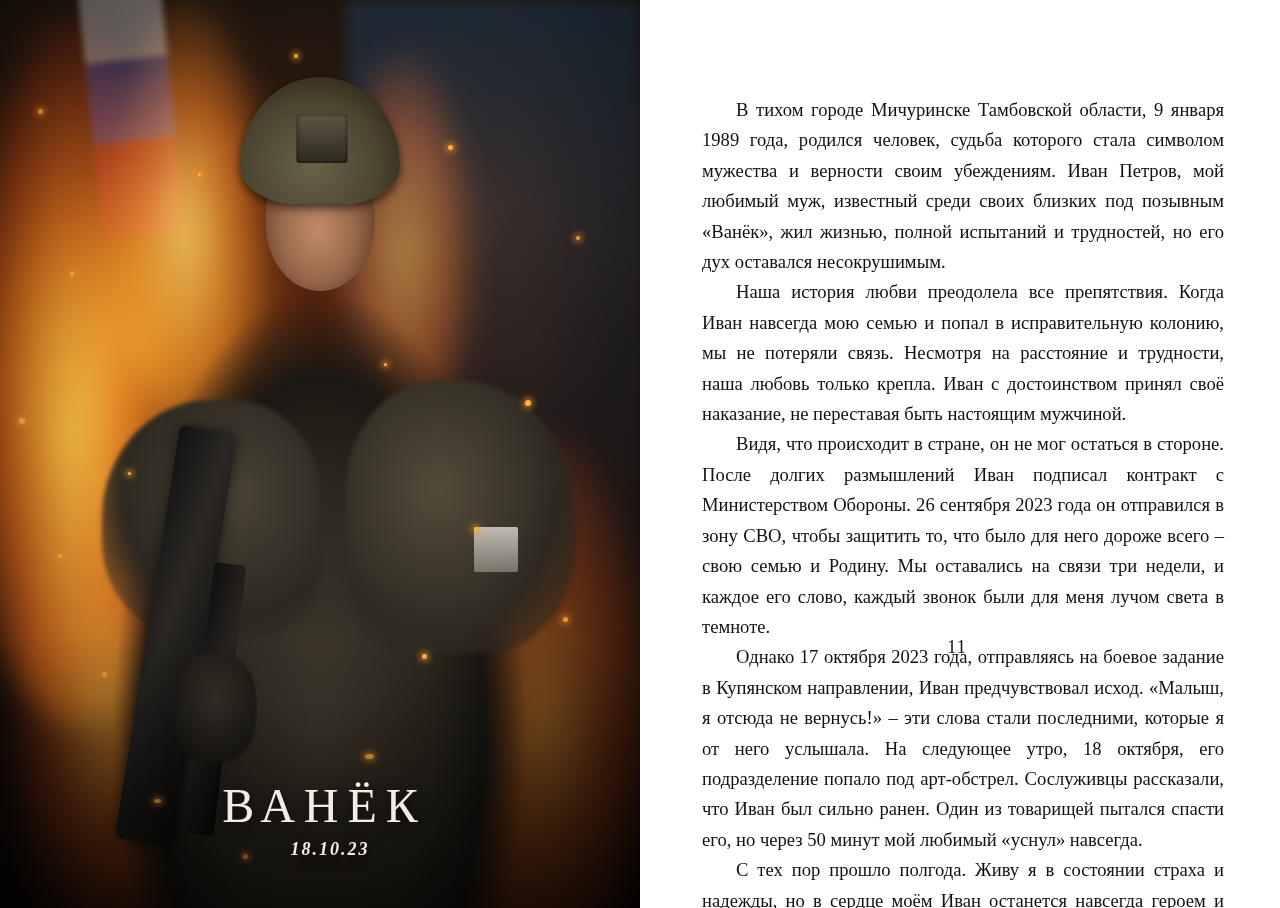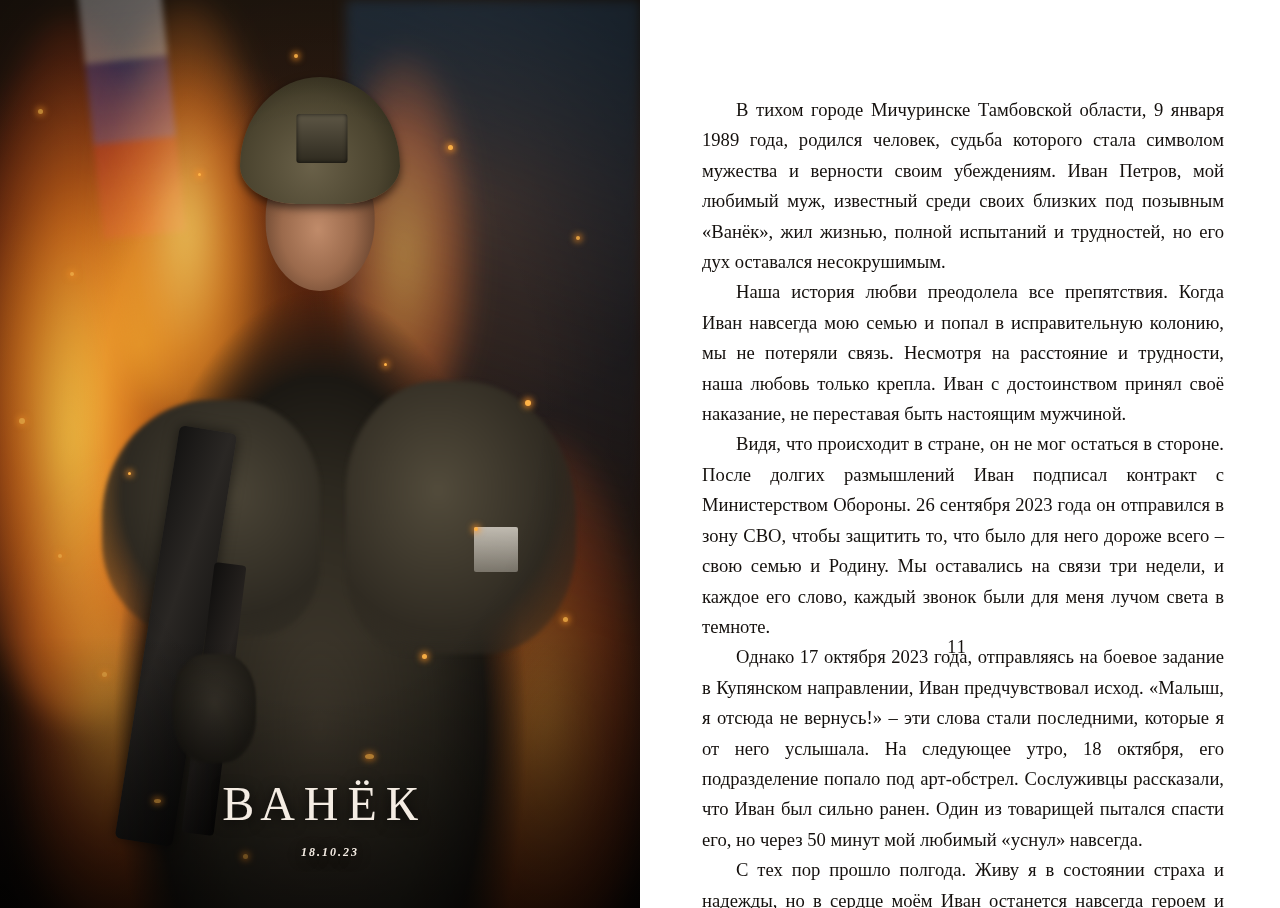--- a/index.html
+++ b/index.html
@@ -211,26 +211,26 @@
     bottom: 48px;
     text-align: center;
     color: #f4ece3;
     text-shadow: 0 2px 14px rgba(0,0,0,0.85);
   }
   .caption .name {
     font-family: "Liberation Serif", serif;
     font-size: 48px;
     letter-spacing: 9px;
     font-weight: 400;
-    margin: 0 0 14px 0;
+    margin: 0 0 6px 0;
     padding-left: 9px;
   }
   .caption .date {
     font-family: "Liberation Serif", serif;
-    font-size: 12px;
+    font-size: 18px;
     letter-spacing: 2px;
     font-style: italic;
     font-weight: 700;
     margin: 0;
     padding-left: 20px;
   }
 
   
   .page-right {
     position: relative;

